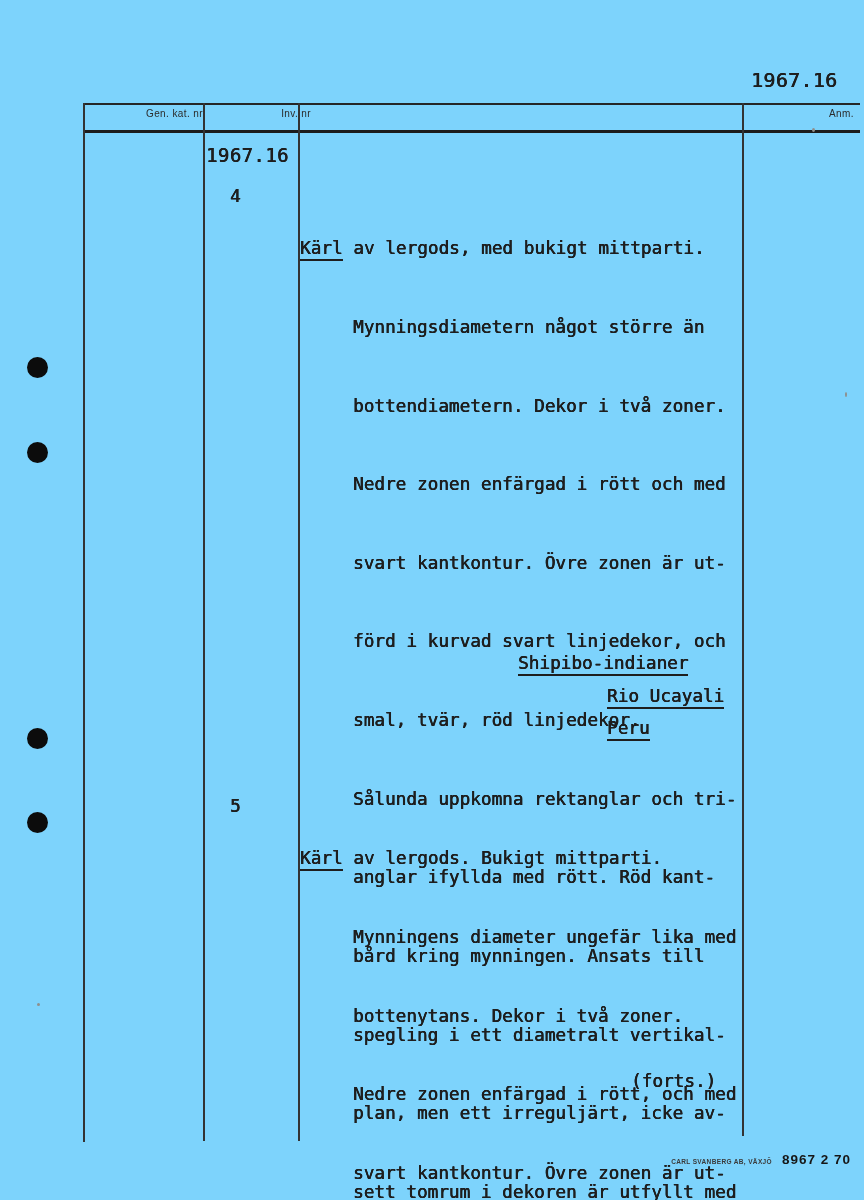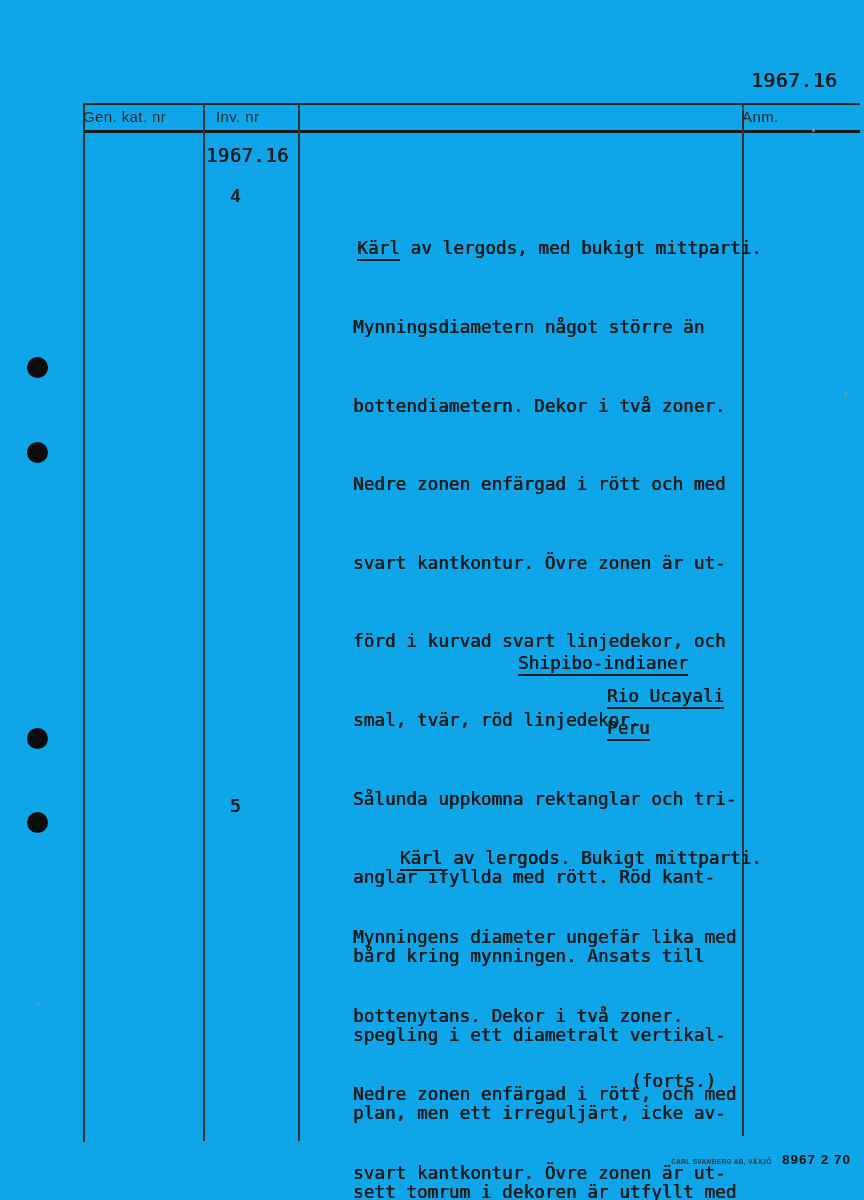--- a/index.html
+++ b/index.html
@@ -1,21 +1,21 @@
 <!DOCTYPE html>
 <html><head>
 <meta charset="utf-8">
 <style>
   html, body { margin: 0; padding: 0; background: #e8e8e6; }
   .page {
     position: relative;
     width: 864px;
     height: 1200px;
     margin: 0 auto;
-    background: #0ea5e9;
+    background: #7dd3fc;
     overflow: hidden;
     font-family: "DejaVu Sans Mono", monospace;
     color: #1e1e1e;
   }
   
   .tw {
     font-family: "DejaVu Sans Mono", monospace;
     color: #1e1e1e;
     text-shadow: 0.45px 0 0 currentColor, 0 0.25px 0 currentColor;
     white-space: pre;
@@ -33,24 +33,24 @@
   .line-header-bottom { left: 83px; right: 4px; top: 130px; height: 3px; background: #1c1c1c; }
   .v-left   { left: 83px;  top: 103px; height: 1039px; width: 2px; }
   .v-col1   { left: 203px; top: 103px; height: 1038px; width: 2px; }
   .v-col2   { left: 298px; top: 103px; height: 1038px; width: 2px; }
   .v-col3   { left: 742px; top: 103px; height: 1033px; width: 2px; }
   
   .form-label {
     position: absolute;
     top: 108px;
     font-family: "Liberation Sans", sans-serif;
-    font-size: 15px;
+    font-size: 10px;
     letter-spacing: 0.4px;
     color: #2b2b2b;
-    text-align: left;
+    text-align: right;
   }
   .lbl-genkat { left: 83px;  width: 120px; }
   .lbl-inv    { left: 216px; width: 95px;  }
   .lbl-anm    { left: 742px; width: 112px; }
   
   .inv-year {
     position: absolute;
     left: 206px; top: 144px;
     font-size: 19px;
     letter-spacing: 0.4px;
@@ -66,21 +66,21 @@
   .text-block {
     position: absolute;
     left: 300px;
     width: 462px;
     font-size: 17.7px;
     line-height: 26.2px;
   }
   .block-4 { top: 183px; }
   .block-5 { top: 793px; }
   .tline { padding-left: 53px; }
-  .tline.first { padding-left: 9px; text-align: right; }
+  .tline.first { padding-left: 0; }
   .u { border-bottom: 2px solid #1e1e1e; padding-bottom: 1px; }
   .prov {
     position: absolute;
     font-size: 17.7px;
     line-height: 26.2px;
   }
   .prov-0 { left: 518px; top: 650px; text-align: center; }
   .prov-1 { left: 607px; top: 683px; }
   .prov-2 { left: 607px; top: 715px; }
   .forts {

